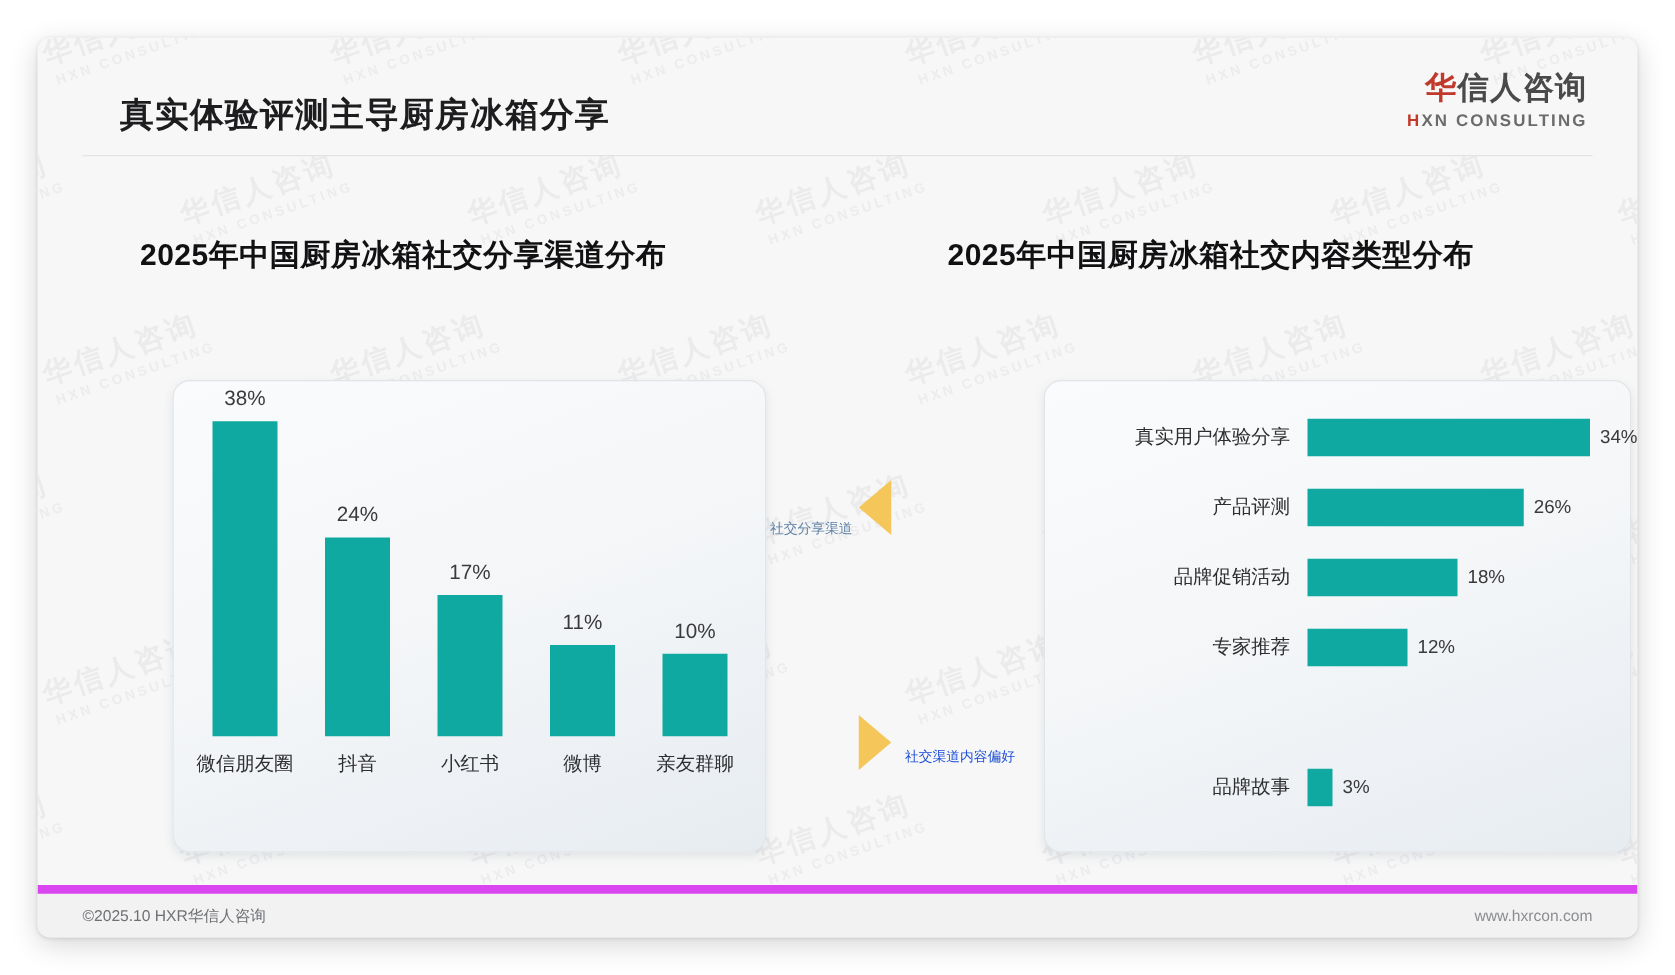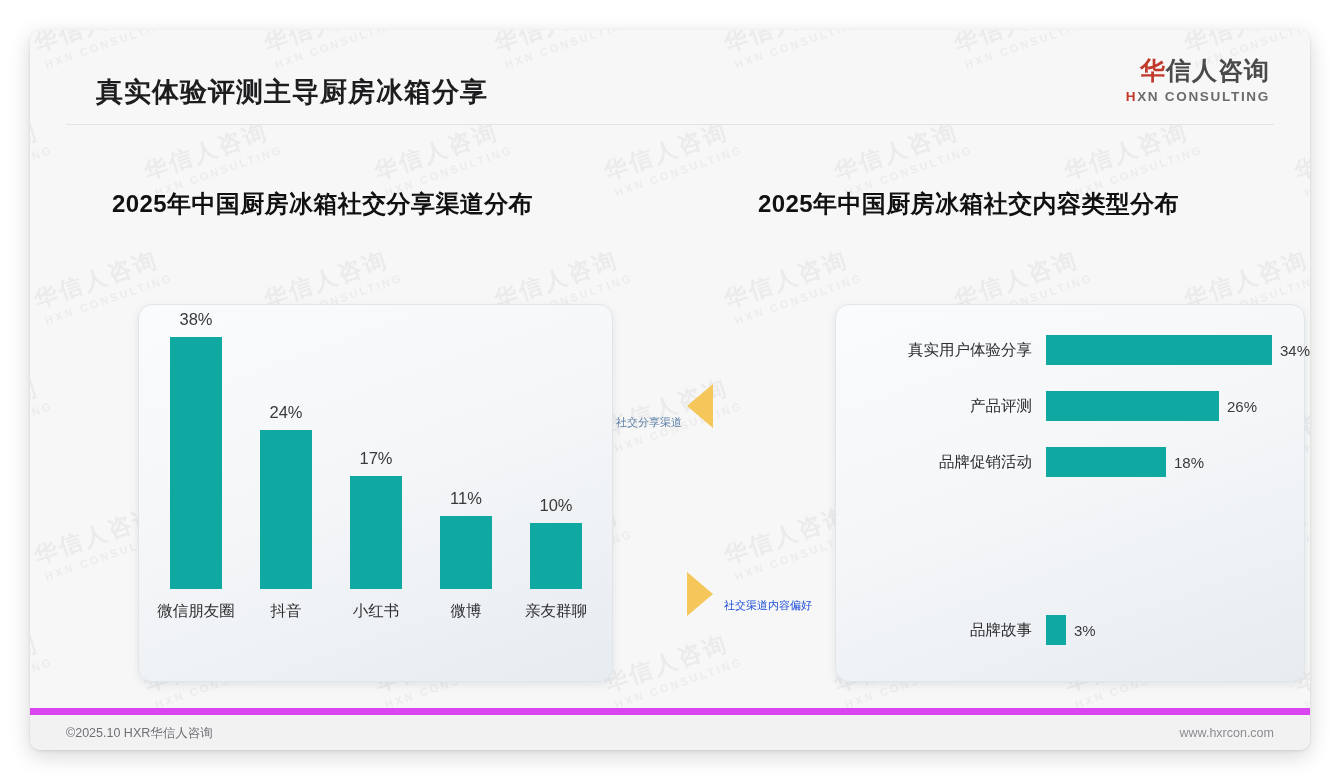--- a/index.html
+++ b/index.html
@@ -477,20 +477,25 @@
         <div class="hbar-row" style="top: 86px;">
           <div class="hbar-label">产品评测</div>
           <div class="hbar-rect" style="width: 173px; background: rgb(15, 169, 162);"></div>
           <div class="hbar-value" style="left: 391px;">26%</div>
         </div>
         <div class="hbar-row" style="top: 142px;">
           <div class="hbar-label">品牌促销活动</div>
           <div class="hbar-rect" style="width: 120px; background: rgb(15, 169, 162);"></div>
           <div class="hbar-value" style="left: 338px;">18%</div>
         </div>
+        <div class="hbar-row" style="top: 198px;">
+          <div class="hbar-label">专家推荐</div>
+          <div class="hbar-rect" style="width: 80px; background: rgb(15, 169, 162);"></div>
+          <div class="hbar-value" style="left: 298px;">12%</div>
+        </div>
         <div class="hbar-row" style="top: 310px;">
           <div class="hbar-label">品牌故事</div>
           <div class="hbar-rect" style="width: 20px; background: rgb(15, 169, 162);"></div>
           <div class="hbar-value" style="left: 238px;">3%</div>
         </div>
       </div>
   </div>
 
   <div class="annot tri tri-left" id="annot-channel-tri" style="border-right-color: rgb(245, 199, 90);"></div>
   <div class="annot annot-text" id="annot-channel-text" style="color: rgb(91, 127, 166);">社交分享渠道</div>

